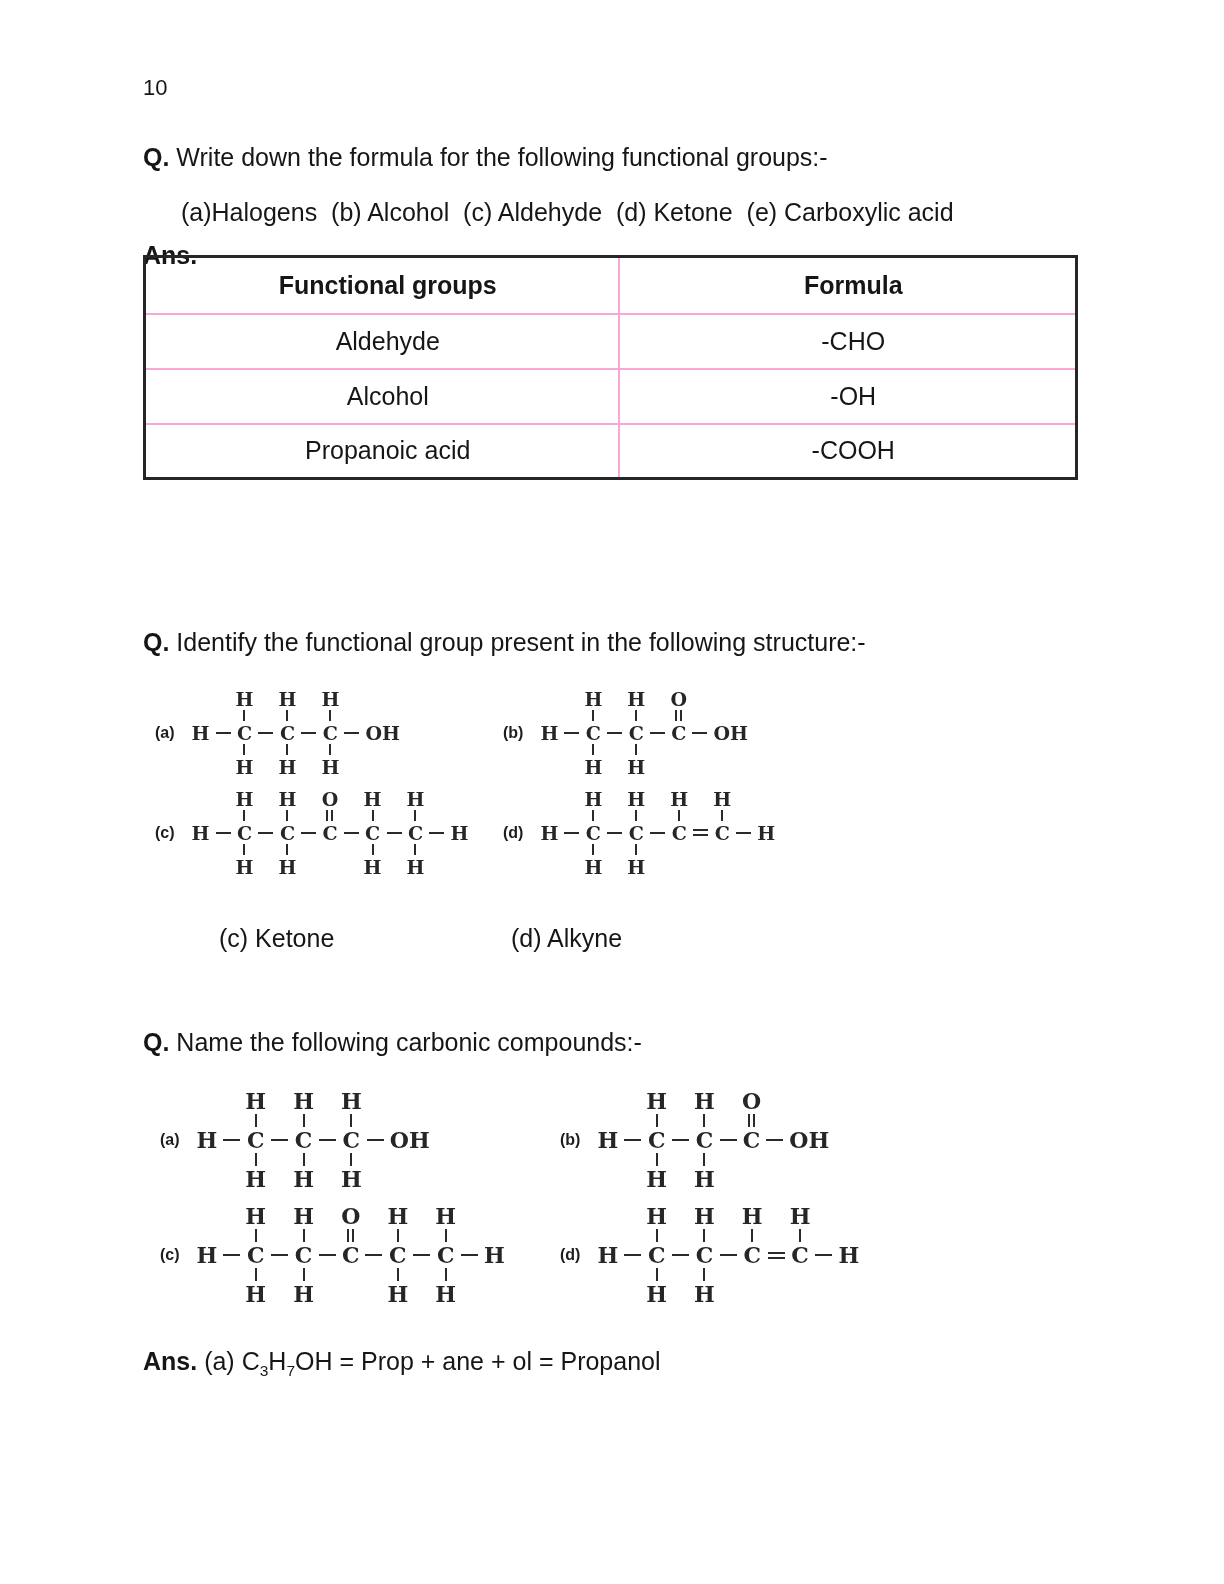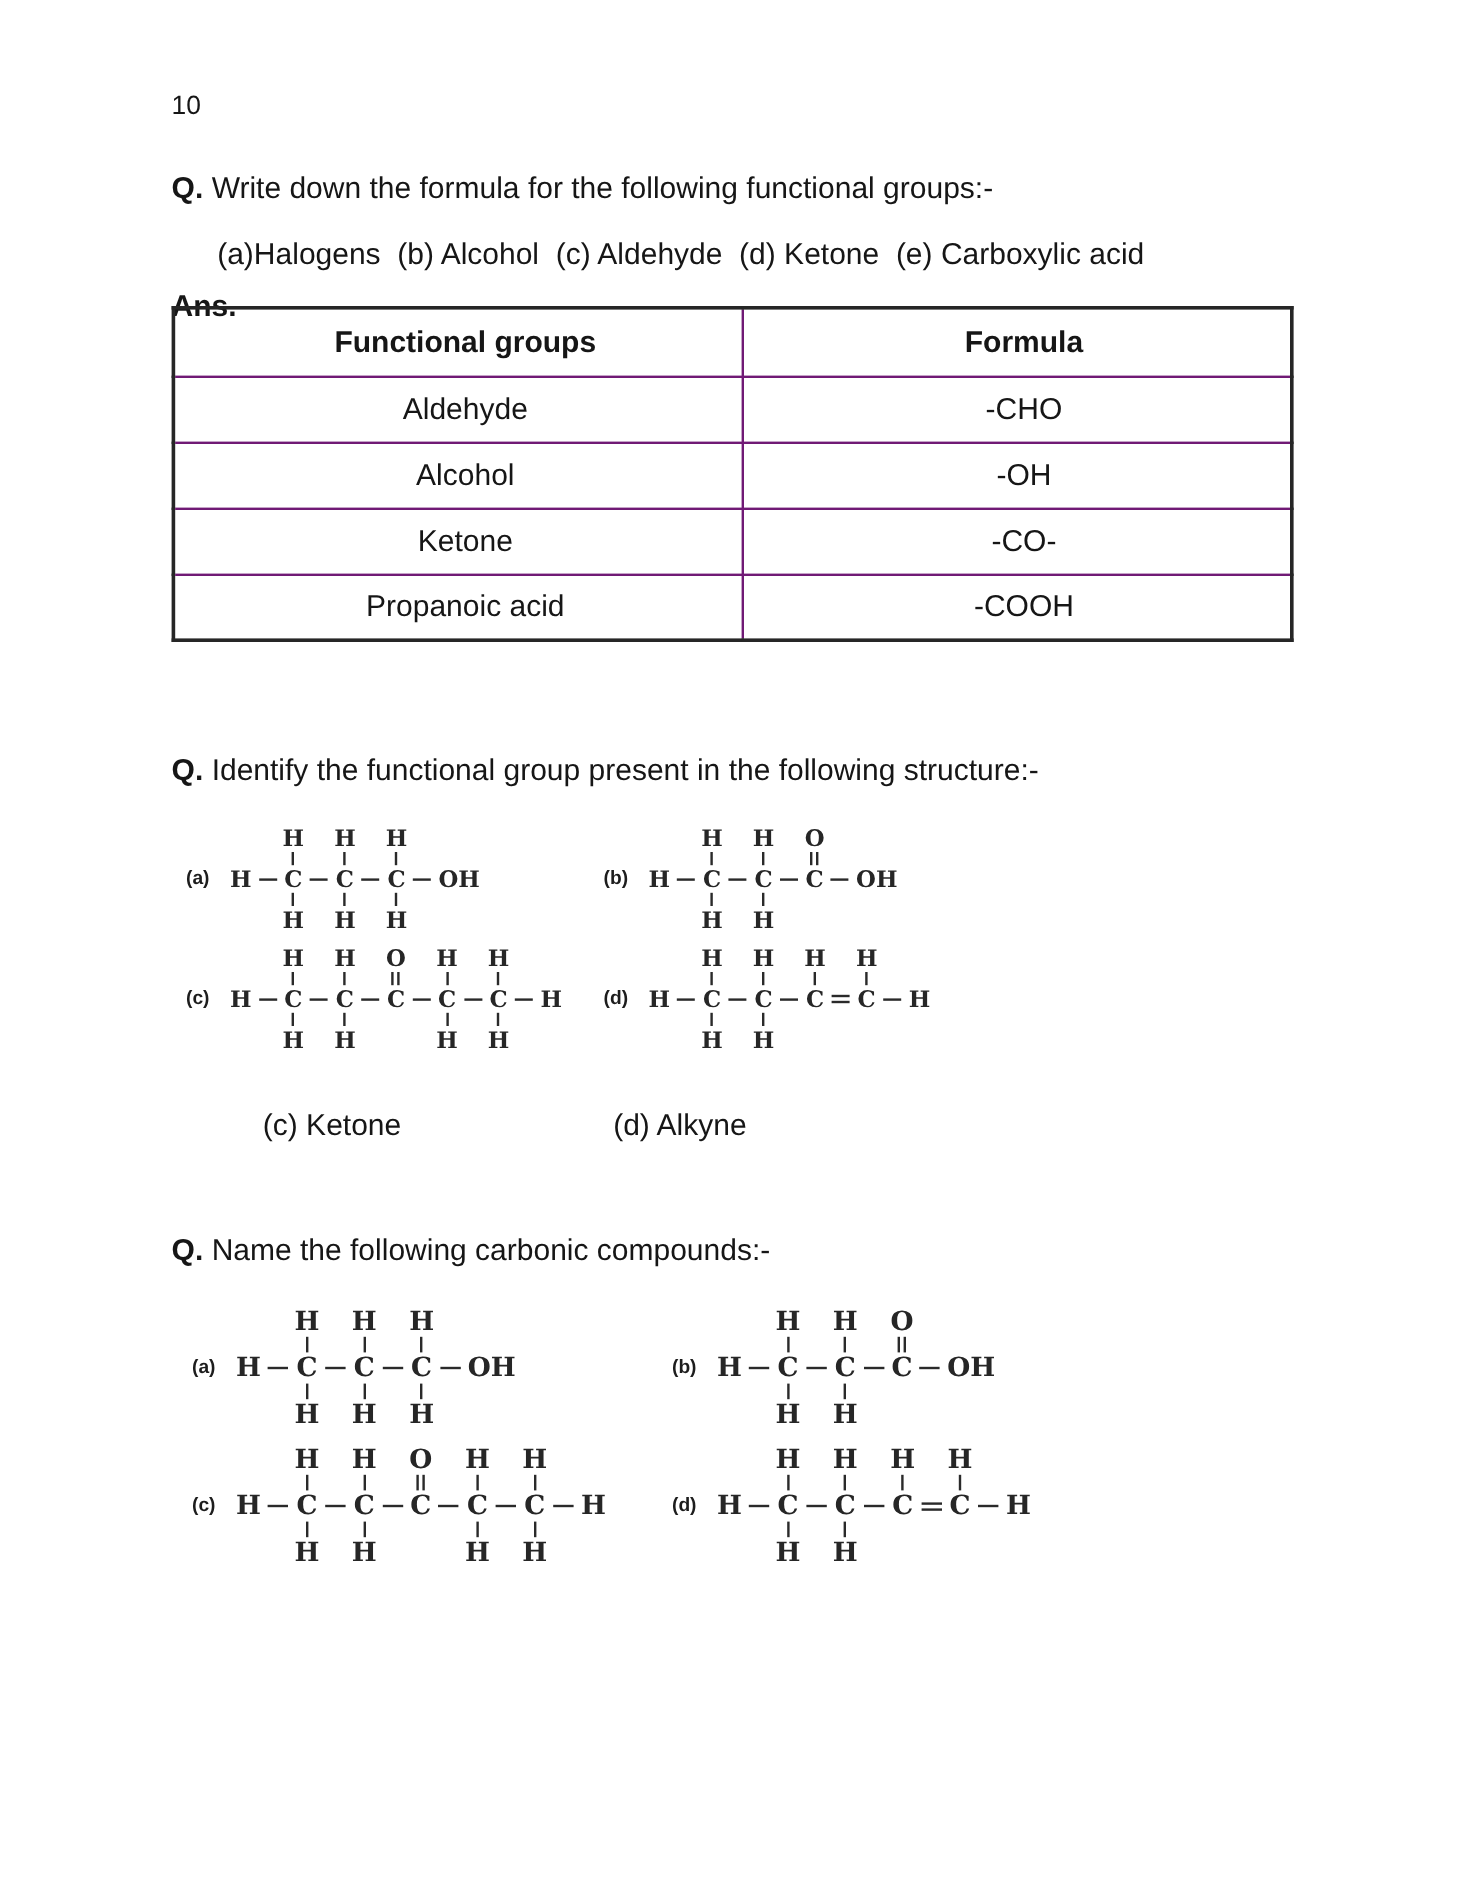--- a/index.html
+++ b/index.html
@@ -22,21 +22,21 @@
   #q1 { top:142px; left:143px; width:950px; }
   #q1 .opts { margin-top:24px; padding-left:38px; }
   #q1 .anslabel { margin-top:13px; font-weight:bold; }
 
   #fg-table {
     top:255px; left:143px; width:932px;
     border-collapse:collapse; table-layout:fixed;
     border:3px solid #262626;
   }
   #fg-table th, #fg-table td {
-    border:2px solid #701a75;
+    border:2px solid #f9a8d4;
     text-align:center; vertical-align:middle;
     font-size:25px; height:55px;
     font-family:"Liberation Sans", sans-serif;
     padding-left:12px;
   }
   #fg-table th { font-weight:bold; height:57px; }
   #fg-table col.c1 { width:474px; }
   #fg-table col.c2 { width:458px; }
 
   #q2 { top:627px; left:143px; width:950px; }
@@ -116,24 +116,20 @@
     <tbody id="fg-tbody">
         <tr>
           <td>Aldehyde</td>
           <td>-CHO</td>
         </tr>
         <tr>
           <td>Alcohol</td>
           <td>-OH</td>
         </tr>
         <tr>
-          <td>Ketone</td>
-          <td>-CO-</td>
-        </tr>
-        <tr>
           <td>Propanoic acid</td>
           <td>-COOH</td>
         </tr>
       </tbody>
   </table>
 
   <div class="abs qtext" id="q2">
     <b>Q.</b> <span>Identify the functional group present in the following structure:-</span>
   </div>
 
@@ -1146,15 +1142,16 @@
             <div class="r r2"></div>
             <div class="r r3">H</div>
             <div class="r r4"></div>
             <div class="r r5"></div>
           </div>
         </div>
       </div>
     </div>
 
   <div class="abs" id="q3-ans">
+    <div class="line1"><b>Ans.</b> <span>(a) </span><span>C</span><sub>3</sub><span>H</span><sub>7</sub><span>OH = Prop + ane + ol = Propanol</span></div>
   </div>
 
 </div>
 
 </body></html>

